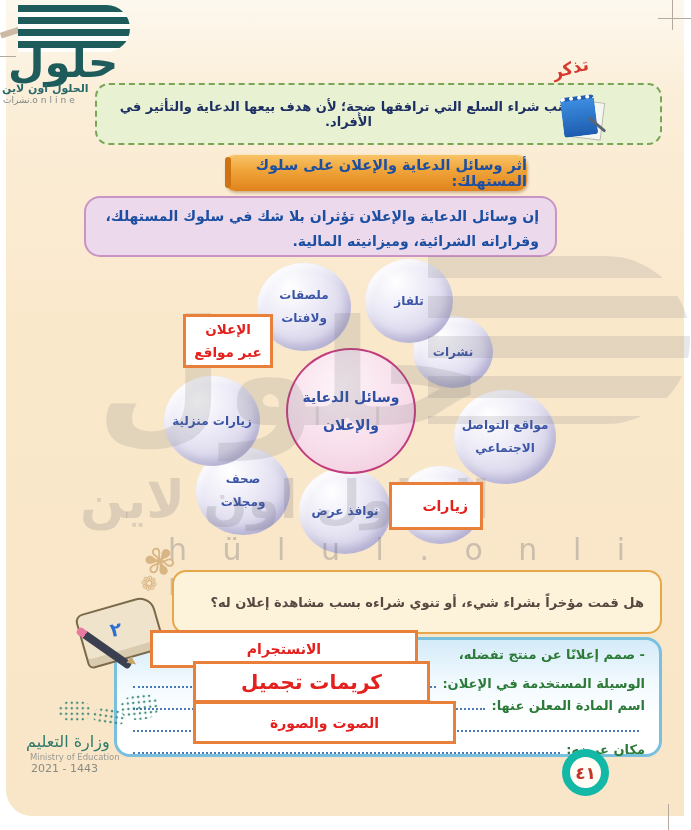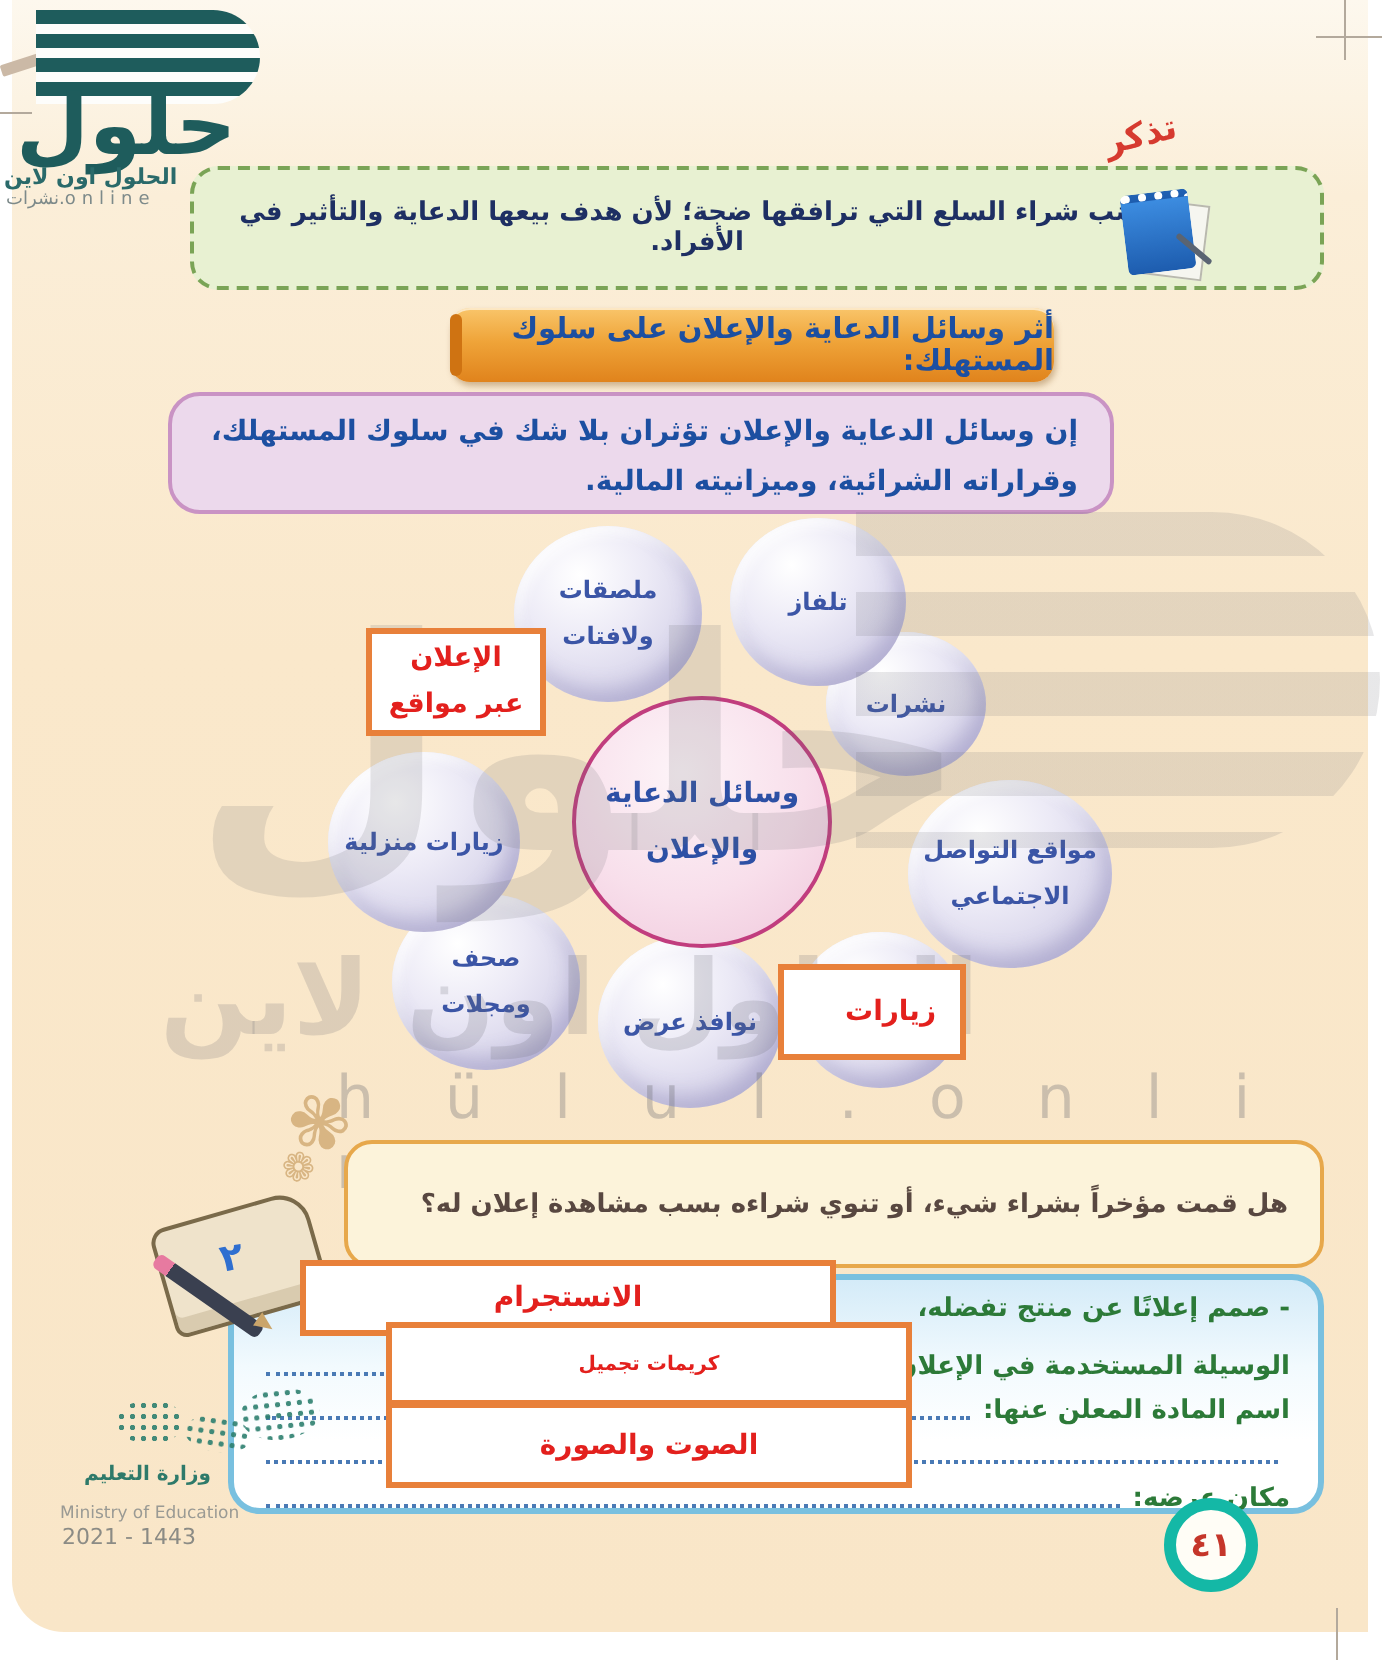--- a/index.html
+++ b/index.html
@@ -134,36 +134,36 @@
   .formbox { left:114px; top:637px; width:548px; height:120px; z-index:2;
     border:3px solid #79c0df; border-radius:16px;
     background:linear-gradient(180deg,#d4ebf8 0%,#f2fafe 38%,#ffffff 70%);
     padding:7px 14px 8px 14px; }
   .frow { display:flex; align-items:flex-end; height:22px; color:#2c7a38;
     font-weight:bold; font-size:13px; }
   .fprompt { height:23px; color:#2c7a38; font-weight:bold; font-size:13px; }
   .flabel { white-space:nowrap; padding-bottom:1px; }
   .fdots { flex:1; border-bottom:2px dotted #4a7ab5; margin:0 6px 4px 2px; }
   .fa1 { left:150px; top:630px; width:268px; height:38px; font-size:14px; }
-  .fa2 { left:193px; top:661px; width:263px; height:42px; font-size:10px; }
+  .fa2 { left:193px; top:661px; width:237px; height:42px; font-size:20px; }
   .fa3 { left:193px; top:701px; width:263px; height:43px; font-size:14px; }
 
   
   .palm { left:58px; top:694px; width:104px; height:38px; z-index:5; opacity:.9; }
   .palm i { position:absolute; border-radius:50%;
     background-image:radial-gradient(#2e8070 1.2px, transparent 1.5px);
     background-size:5.5px 5.5px; }
   .palm .c1 { left:0;    top:6px;  width:34px; height:22px; }
   .palm .c2 { left:34px; top:14px; width:34px; height:18px; transform:rotate(8deg); }
   .palm .c3 { left:62px; top:0;    width:40px; height:26px; transform:rotate(-6deg); }
-  .ministry-ar { left:26px; top:732px; font-size:10px; font-weight:bold; color:#2e7a6a; z-index:5;margin-left:16px; }
+  .ministry-ar { left:26px; top:732px; font-size:16px; font-weight:normal; color:#2e7a6a; z-index:5; }
   .ministry-en { left:30px; top:752px; font-size:8.5px; color:#9a9a94; direction:ltr; text-align:left; z-index:5; }
   .years { left:31px; top:762px; font-size:11px; color:#8b8b85; direction:ltr; text-align:left; z-index:5; }
-  .badge { left:582px; top:749px; width:47px; height:47px; border-radius:50%;
-    background:#fffdf6; border:6px solid #14b8a6; z-index:5;
+  .badge { left:562px; top:749px; width:47px; height:47px; border-radius:50%;
+    background:#fffdf6; border:8px solid #14b8a6; z-index:5;
     display:flex; align-items:center; justify-content:center;
     color:#c5362a; font-weight:bold; font-size:17px; }
 </style>
 </head>
 <body>
 
 <div class="abs page"></div>
 
 <div class="abs crop crop-tl-h"></div>
 <div class="abs crop crop-tr-h"></div>

